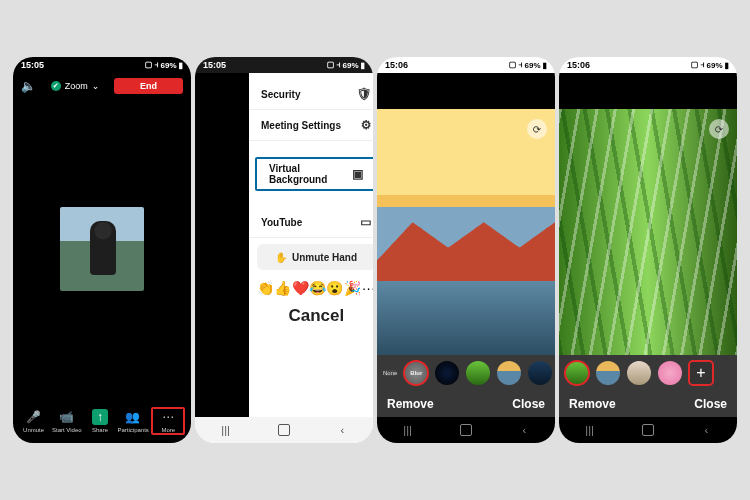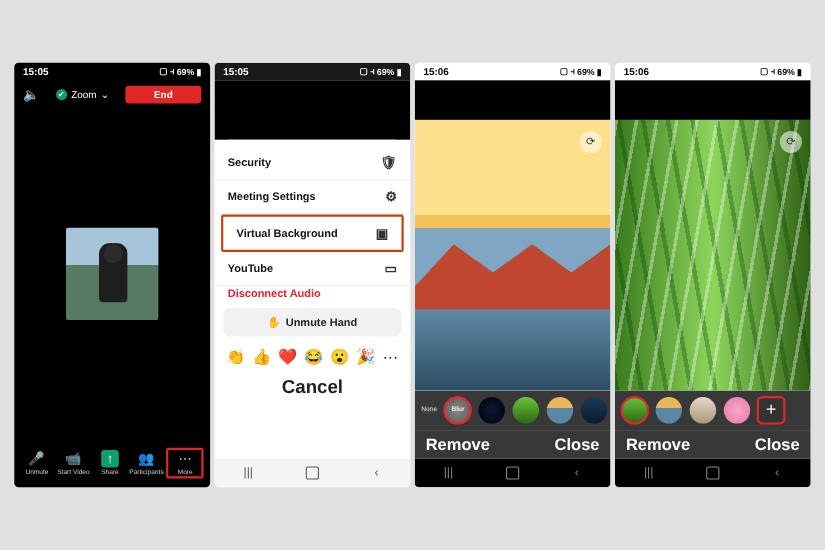--- a/index.html
+++ b/index.html
@@ -1,18 +1,18 @@
 <!DOCTYPE html>
 <html><head>
 <meta charset="utf-8">
 <style>
   body{margin:0;background:#e0e0e0;font-family:-apple-system,Helvetica,Arial,sans-serif;display:flex;justify-content:center;align-items:center;height:500px}
   .wrap{width:750px;height:500px;background:#e0e0e0;display:flex;justify-content:center;align-items:center}
   .row{display:flex;gap:4px}
-  .phone{width:178px;height:386px;background:#000;border-radius:4px;overflow:hidden;display:flex;flex-direction:column;position:relative}
+  .phone{width:178px;height:386px;background:#000;border-radius:20px;overflow:hidden;display:flex;flex-direction:column;position:relative}
   .white-phone{background:#fff}
   .sbar{height:16px;display:flex;justify-content:space-between;align-items:center;padding:0 8px;font-size:9px;color:#fff;font-weight:600}
   .sbar .icons{display:flex;align-items:center;gap:2px;font-size:8px}
   .sbar-dark{color:#000}
   .bg-dark{background:#1a1a1a}
   .topbar{height:26px;display:flex;align-items:center;padding:0 8px;gap:6px}
   .zoom-badge{display:flex;align-items:center;gap:4px;color:#fff;font-size:9px;margin:0 auto}
   .zoom-dot{width:10px;height:10px;border-radius:50%;background:#0e9f6e;display:inline-flex;align-items:center;justify-content:center;font-size:7px}
   .end-btn{background:#e02828;color:#fff;font-size:9px;padding:3px 26px;border-radius:3px;font-weight:600}
   .speaker-ico{color:#ccc;font-size:12px}
@@ -23,26 +23,26 @@
   .bitem{display:flex;flex-direction:column;align-items:center;color:#ccc;font-size:6px;gap:2px;width:30px}
   .bitem .ic{width:16px;height:16px;display:flex;align-items:center;justify-content:center;font-size:12px}
   .share-ic{background:#0e9f6e;border-radius:3px;color:#fff}
   .red-box{border:2px solid #e02828;border-radius:2px}
   .navbar{height:26px;background:#f4f4f4;display:flex;justify-content:space-around;align-items:center}
   .navbar span{width:18px;height:12px;display:inline-flex;align-items:center;justify-content:center;color:#555;font-size:11px}
   .navbar .sq{border:1.5px solid #555;width:10px;height:10px;border-radius:2px}
   .navbar-dark{background:#000}
   .navbar-dark span,.navbar-dark .sq{color:#888;border-color:#888}
   
-  .sheet-area{flex:1;display:flex;flex-direction:column}
+  .sheet-area{flex:1;display:flex;flex-direction:row}
   .black-top{flex:0 0 54px;background:#000}
   .sheet{flex:1;background:#fff;border-radius:14px 14px 0 0;display:flex;flex-direction:column;padding:6px 0 4px}
   .mrow{height:30px;display:flex;align-items:center;justify-content:space-between;padding:0 12px;font-size:10px;color:#111;font-weight:600;border-bottom:1px solid #eee}
   .mrow .mic{font-size:12px;color:#333}
-  .mrow.hl{border:2px solid #c2410c;margin:0 6px;border-radius:2px}
+  .mrow.hl{border:2px solid #0369a1;margin:16px 6px;border-radius:2px}
   .mrow.cut{color:#d23}
   .raise{margin:6px 8px;height:26px;background:#f1f1f1;border-radius:6px;display:flex;align-items:center;justify-content:center;font-size:10px;font-weight:600;color:#222;gap:4px}
   .emojis{display:flex;justify-content:space-around;padding:4px 8px;font-size:14px}
   .cancel{text-align:center;font-size:17px;font-weight:600;color:#222;padding:6px 0 2px}
   
   .bg-img{flex:1;position:relative;overflow:hidden}
   .bridge{background:linear-gradient(180deg,#fde08a 0 35%,#f4c15a 35% 40%,#7fa6c2 40% 100%)}
   .bridge::before{content:"";position:absolute;left:0;right:0;top:46%;height:26%;background:repeating-linear-gradient(90deg,#c0472f 0 3px,transparent 3px 14px),linear-gradient(#c0472f,#c0472f);clip-path:polygon(0 60%,20% 0,40% 40%,60% 0,80% 40%,100% 0,100% 100%,0 100%)}
   .bridge::after{content:"";position:absolute;bottom:0;left:0;right:0;height:30%;background:linear-gradient(180deg,#5d89a4,#2d4e63)}
   .grass{background:linear-gradient(90deg,#3a7a1c,#8dd65c,#2e6014)}
@@ -53,21 +53,21 @@
   .opt{width:24px;height:24px;border-radius:50%;flex:0 0 auto}
   .opt-none{background:#444;color:#ddd;font-size:6px;display:flex;align-items:center;justify-content:center;border-radius:4px;width:26px}
   .opt-blur{background:radial-gradient(#888,#555);display:flex;align-items:center;justify-content:center;color:#eee;font-size:6px;font-weight:700}
   .opt-space{background:radial-gradient(#0a1a3a,#000)}
   .opt-grass{background:linear-gradient(#6ac43a,#2a6a12)}
   .opt-bridge{background:linear-gradient(#e8b85a 40%,#5a87a5 40%)}
   .opt-aurora{background:linear-gradient(#1a3a5a,#0a1a2a)}
   .opt-beach{background:linear-gradient(#e8d8c8,#a8987a)}
   .opt-pink{background:radial-gradient(#f5a8c8,#e878a8)}
   .opt-plus{background:#333;color:#fff;display:flex;align-items:center;justify-content:center;font-size:16px;font-weight:300;border-radius:4px}
-  .act-row{height:26px;background:rgba(0,0,0,.78);display:flex;justify-content:space-between;align-items:center;padding:0 10px;color:#fff;font-size:15px;font-weight:600}
+  .act-row{height:26px;background:rgba(0,0,0,.78);display:flex;justify-content:space-between;align-items:center;padding:0 10px;color:#fff;font-size:12px;font-weight:600}
   .hl-box{outline:2px solid #e02828;outline-offset:-1px}
 </style>
 </head>
 <body>
 
 <div class="wrap">
     <div class="row">
 
 <div class="phone">
   <div class="sbar">
@@ -134,23 +134,20 @@
               <span>Meeting Settings</span>
               <span class="mic">⚙</span>
             </div>
       <div class="mrow hl">
               <span>Virtual Background</span>
               <span class="mic">▣</span>
             </div>
       <div class="mrow">
               <span>YouTube</span>
               <span class="mic">▭</span>
-            </div>
-      <div class="mrow cut" style="border-bottom:none;height:14px;overflow:hidden">
-              <span>Disconnect Audio</span>
             </div>
       <div class="raise">
               <span>✋</span>
               <span>Unmute Hand</span>
             </div>
       <div class="emojis">
         <span>👏</span>
         <span>👍</span>
         <span>❤️</span>
         <span>😂</span>

